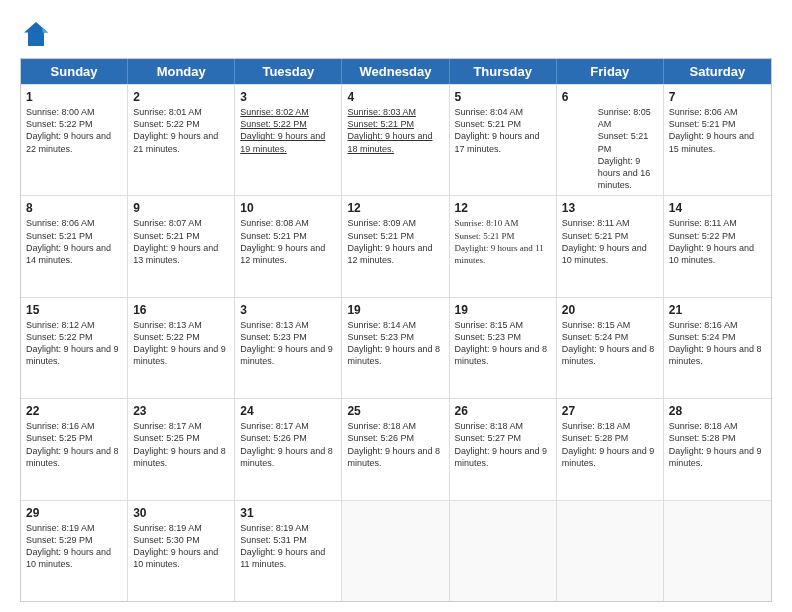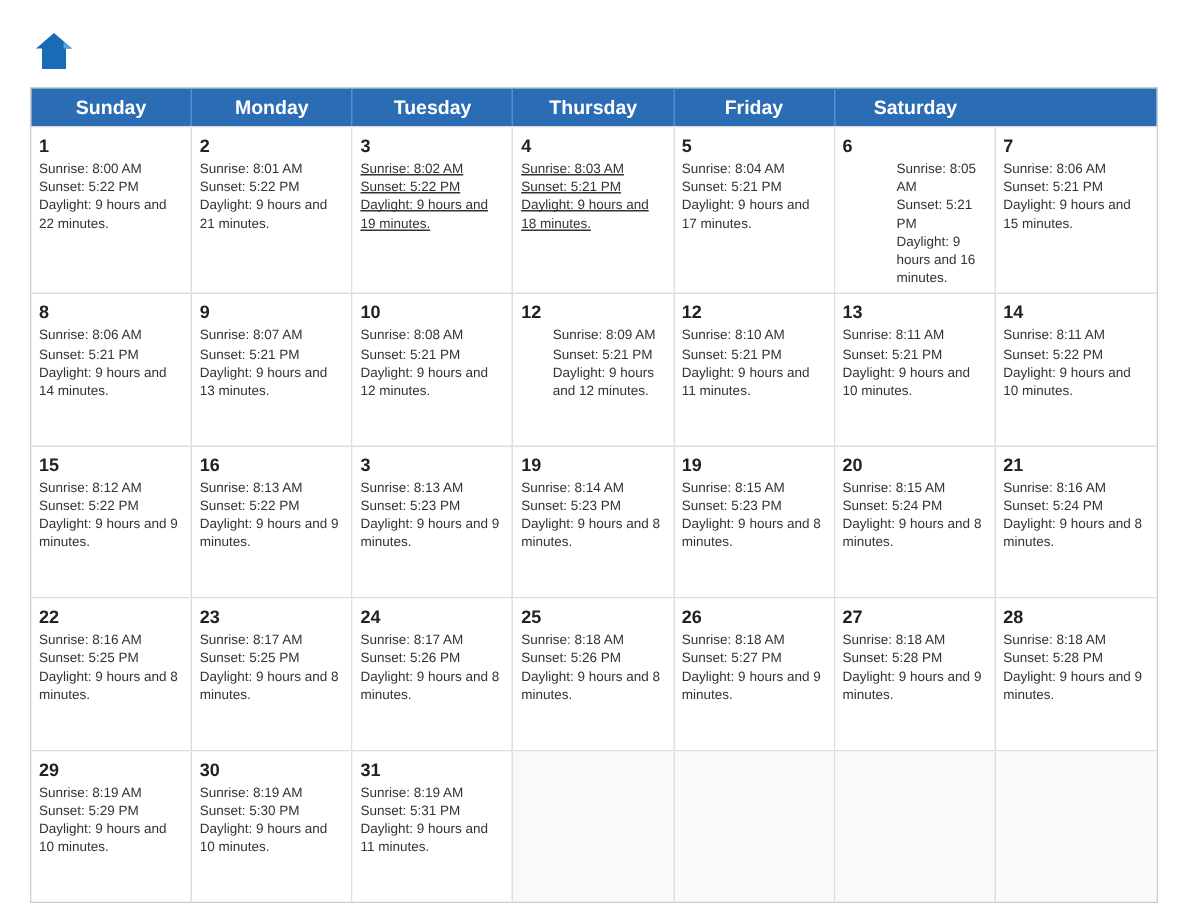--- a/index.html
+++ b/index.html
@@ -128,20 +128,21 @@
       <h1></h1>
       <h2></h2>
     </div>
   </div>
 
   <div class="calendar">
     <div class="cal-header-row" id="cal-header">
         <div class="cal-header-cell">Sunday</div>
         <div class="cal-header-cell">Monday</div>
         <div class="cal-header-cell">Tuesday</div>
+        <div class="cal-header-cell">Wednesday</div>
         <div class="cal-header-cell">Thursday</div>
         <div class="cal-header-cell">Friday</div>
         <div class="cal-header-cell">Saturday</div>
       </div>
     <div class="cal-body" id="cal-body">
         <div class="cal-week">
           <div class="cal-cell">
             <span class="day-num">1</span>
             <div class="info" style="white-space: pre-line;">Sunrise: 8:00 AM
 Sunset: 5:22 PM
@@ -198,27 +199,27 @@
 Daylight: 9 hours and 13 minutes.</div>
           </div>
           <div class="cal-cell">
             <span class="day-num">10</span>
             <div class="info" style="white-space: pre-line;">Sunrise: 8:08 AM
 Sunset: 5:21 PM
 Daylight: 9 hours and 12 minutes.</div>
           </div>
           <div class="cal-cell">
             <span class="day-num">12</span>
-            <div class="info" style="white-space: pre-line; margin-left: 21px;">Sunrise: 8:09 AM
+            <div class="info" style="white-space: pre-line;">Sunrise: 8:09 AM
 Sunset: 5:21 PM
 Daylight: 9 hours and 12 minutes.</div>
           </div>
           <div class="cal-cell">
             <span class="day-num">12</span>
-            <div class="info" style="white-space: pre-line;">Sunrise: 8:10 AM
+            <div class="info" style="white-space: pre-line; font-family: Liberation Serif, serif;">Sunrise: 8:10 AM
 Sunset: 5:21 PM
 Daylight: 9 hours and 11 minutes.</div>
           </div>
           <div class="cal-cell">
             <span class="day-num">13</span>
             <div class="info" style="white-space: pre-line;">Sunrise: 8:11 AM
 Sunset: 5:21 PM
 Daylight: 9 hours and 10 minutes.</div>
           </div>
           <div class="cal-cell">

